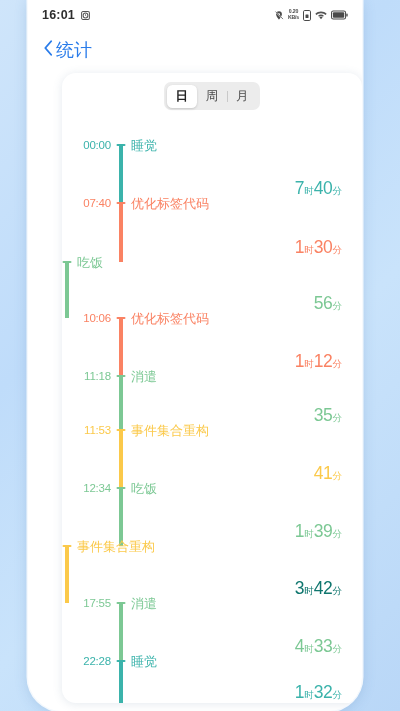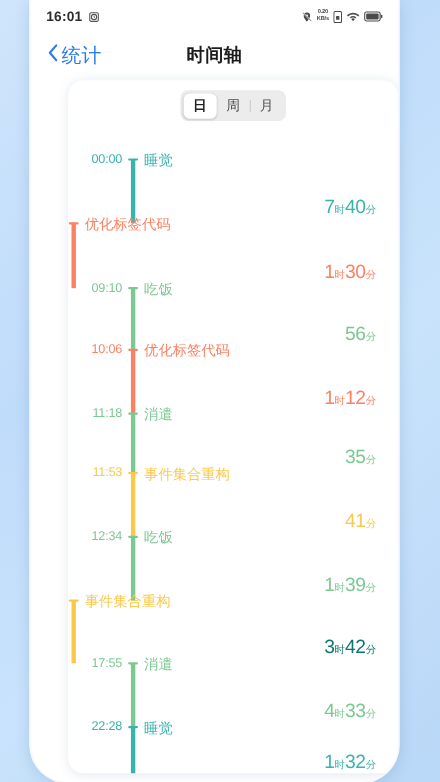--- a/index.html
+++ b/index.html
@@ -198,21 +198,20 @@
         <svg width="17" height="10" viewBox="0 0 26 14" fill="none">
           <rect x="0.8" y="0.8" width="21.5" height="12.4" rx="2.6" stroke="#4a4a4a" stroke-width="1.6"></rect>
           <rect x="2.9" y="2.9" width="17.3" height="8.2" rx="1.4" fill="#4a4a4a"></rect>
           <rect x="23.4" y="4.6" width="2.1" height="4.8" rx="1" fill="#4a4a4a"></rect>
         </svg>
       </span>
     </span>
   </div>
 
   <div id="navbar">
-    <span id="page-title">时间轴</span>
     <span id="back-button">
       <span>
         <svg width="12" height="18" viewBox="0 0 12 20" fill="none" stroke="#2a7cea" stroke-width="2.1" stroke-linecap="round" stroke-linejoin="round">
           <path d="M9.5 2.5L3 10l6.5 7.5"></path>
         </svg>
       </span>
       <span id="back-label">统计</span>
     </span>
   </div>
 
@@ -231,31 +230,31 @@
           <div class="tl-bar-wrap">
             <div class="tl-bar" style="background: rgb(59, 179, 171);"></div>
             <div class="tl-cap" style="background: rgb(59, 179, 171);"></div>
           </div>
           <div class="tl-body">
             <div class="tl-name" style="color: rgb(59, 179, 171);">睡觉</div>
             <div class="tl-dur" style="color: rgb(59, 179, 171);"><span class="dur-n">7</span><span class="dur-u">时</span><span class="dur-n">40</span><span class="dur-u">分</span></div>
           </div>
         </div>
         <div class="tl-row" style="height: 59px;">
+          <div class="tl-time" style="color: rgb(250, 130, 99);">07:40</div>
           <div class="tl-bar-wrap">
             <div class="tl-bar" style="background: rgb(250, 130, 99);"></div>
             <div class="tl-cap" style="background: rgb(250, 130, 99);"></div>
           </div>
           <div class="tl-body">
             <div class="tl-name" style="color: rgb(250, 130, 99);">优化标签代码</div>
             <div class="tl-dur" style="color: rgb(250, 130, 99);"><span class="dur-n">1</span><span class="dur-u">时</span><span class="dur-n">30</span><span class="dur-u">分</span></div>
           </div>
         </div>
         <div class="tl-row" style="height: 56px;">
-          <div class="tl-time" style="color: rgb(124, 200, 148);">09:10</div>
           <div class="tl-bar-wrap">
             <div class="tl-bar" style="background: rgb(124, 200, 148);"></div>
             <div class="tl-cap" style="background: rgb(124, 200, 148);"></div>
           </div>
           <div class="tl-body">
             <div class="tl-name" style="color: rgb(124, 200, 148);">吃饭</div>
             <div class="tl-dur" style="color: rgb(124, 200, 148);"><span class="dur-n">56</span><span class="dur-u">分</span></div>
           </div>
         </div>
         <div class="tl-row" style="height: 58px;">

